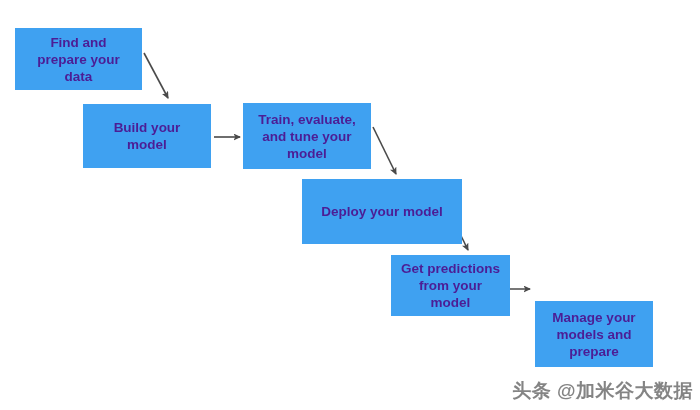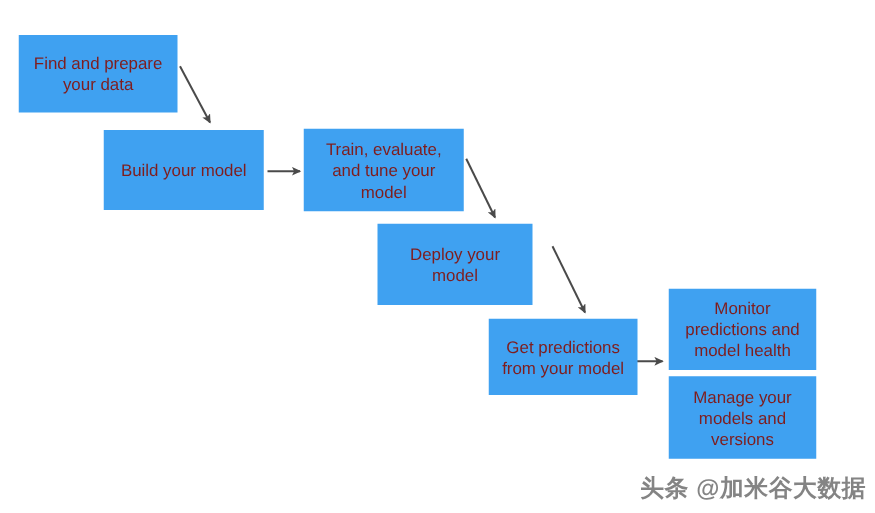--- a/index.html
+++ b/index.html
@@ -26,24 +26,24 @@
   .node {
     position: absolute;
     display: flex;
     align-items: center;
     justify-content: center;
     text-align: center;
     box-sizing: border-box;
     padding: 4px 9px;
   }
   .node span {
-    color: #7f1d1d;
+    color: #4c1d95;
     font-size: 13.5px;
     line-height: 1.26;
-    font-weight: 400;
+    font-weight: 700;
   }
   .watermark {
     position: absolute;
     right: 7px;
     bottom: 6px;
     font-size: 19px;
     font-weight: 700;
     letter-spacing: 0.5px;
     color: rgba(110, 110, 110, 0.85);
     text-shadow: 1.5px 1.5px 0 rgba(255, 255, 255, 0.95);
@@ -70,25 +70,22 @@
   <div class="watermark">头条 @加米谷大数据</div>
 <div class="node" style="left: 15px; top: 28px; width: 127px; height: 62px; background: rgb(63, 161, 241);">
       <span>Find and prepare your data</span>
     </div>
     <div class="node" style="left: 243px; top: 103px; width: 128px; height: 66px; background: rgb(63, 161, 241);">
       <span>Train, evaluate, and tune your model</span>
     </div>
     <div class="node" style="left: 83px; top: 104px; width: 128px; height: 64px; background: rgb(63, 161, 241);">
       <span>Build your model</span>
     </div>
-    <div class="node" style="left: 302px; top: 179px; width: 124px; height: 65px; background: rgb(63, 161, 241);">
+    <div class="node" style="left: 302px; top: 179px; width: 160px; height: 65px; background: rgb(63, 161, 241);">
       <span>Deploy your model</span>
     </div>
     <div class="node" style="left: 371px; top: 255px; width: 119px; height: 61px; background: rgb(63, 161, 241); margin-left: 20px;">
       <span>Get predictions from your model</span>
     </div>
-    <div class="node" style="left: 535px; top: 231px; width: 118px; height: 65px; background: rgb(63, 161, 241);">
-      <span>Monitor predictions and model health</span>
-    </div>
     <div class="node" style="left: 535px; top: 301px; width: 118px; height: 66px; background: rgb(63, 161, 241);">
-      <span>Manage your models and versions</span>
+      <span>Manage your models and prepare</span>
     </div>
   </div>
 
 </body></html>

